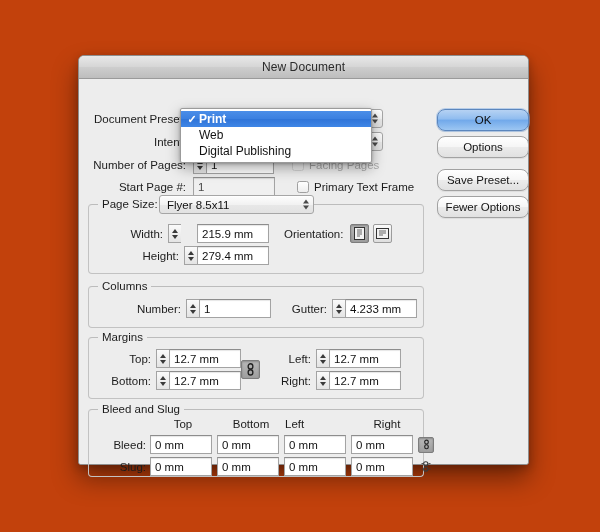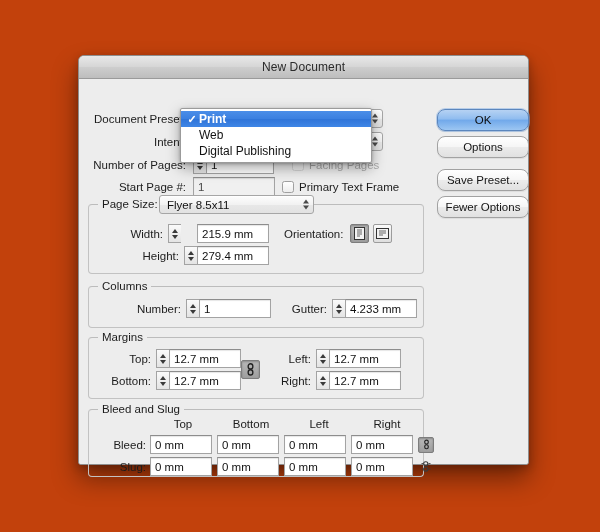--- a/index.html
+++ b/index.html
@@ -300,21 +300,21 @@
           <span class="cb"></span>
           <span class="lbl" style="margin-left:5px;">Facing Pages</span>
         </div>
       </div>
 
       <div class="row" style="left:10px; top:98px; width:420px;">
         <span class="lbl right" style="width:97px;">Start Page #:</span>
         <div class="tf grey" style="width:82px; margin-left:7px;">
           <span>1</span>
         </div>
-        <div class="row" style="position:static; margin-left:7px;">
+        <div class="row" style="position:static; margin-left:22px;">
           <span class="cb"></span>
           <span class="lbl" style="margin-left:5px;">Primary Text Frame</span>
         </div>
       </div>
 
       <div class="group" style="left:9px; top:125px; width:336px; height:70px;">
         <span class="legend">Page Size:</span>
         <div class="combo" style="position:absolute; left:70px; top:-10px; width:155px;">
           <span>Flyer 8.5x11</span>
           <span class="stepper">
@@ -458,21 +458,21 @@
           </div>
         </div>
       </div>
 
       <div class="group" style="left:9px; top:330px; width:336px; height:68px;">
         <span class="legend">Bleed and Slug</span>
 
         <div style="position:absolute; left:60px; top:8px; display:flex;">
           <span class="lbl" style="width:68px; text-align:center;">Top</span>
           <span class="lbl" style="width:68px; text-align:center;">Bottom</span>
-          <span class="lbl" style="width:68px; text-align:center;">Left</span>
+          <span class="lbl" style="width:68px; text-align:left;">Left</span>
           <span class="lbl" style="width:68px; text-align:center;">Right</span>
         </div>
 
         <div class="row" style="left:0px; top:25px;">
           <span class="lbl right" style="width:57px;">Bleed:</span>
           <div class="tf" style="width:62px; margin-left:4px;">
               <span>0 mm</span>
             </div>
           <div class="tf" style="width:62px; margin-left:5px;">
               <span>0 mm</span>

